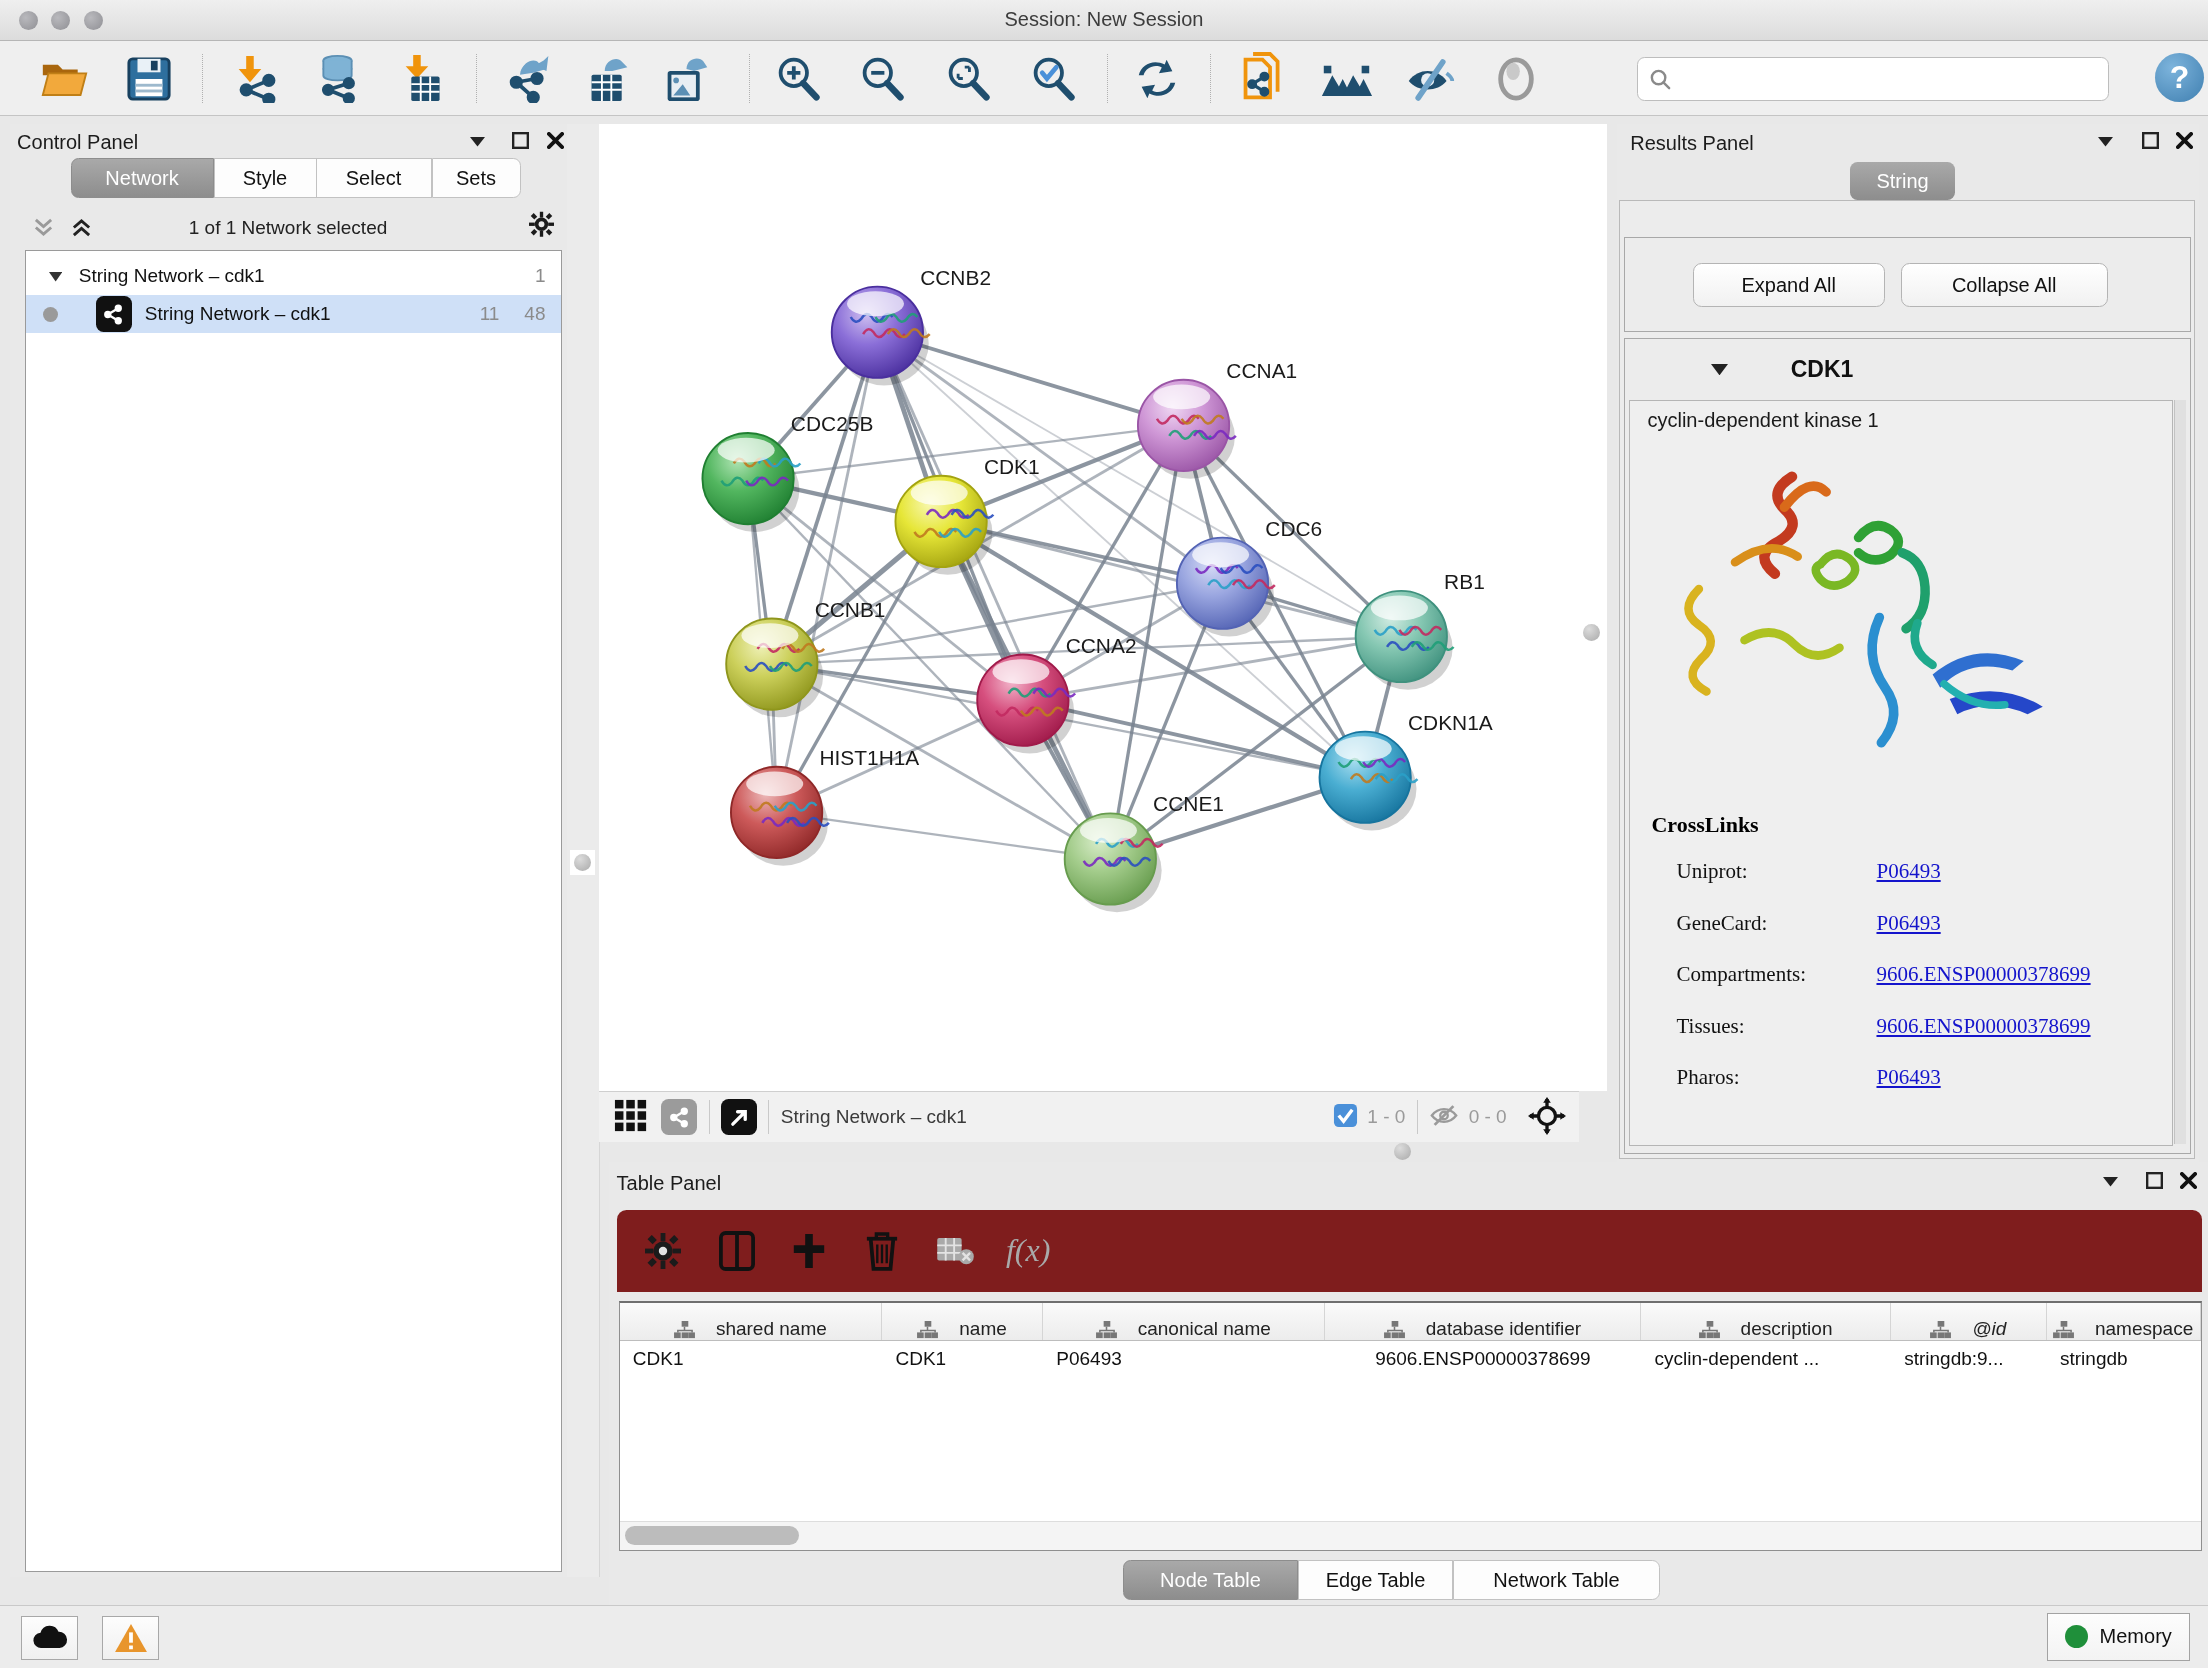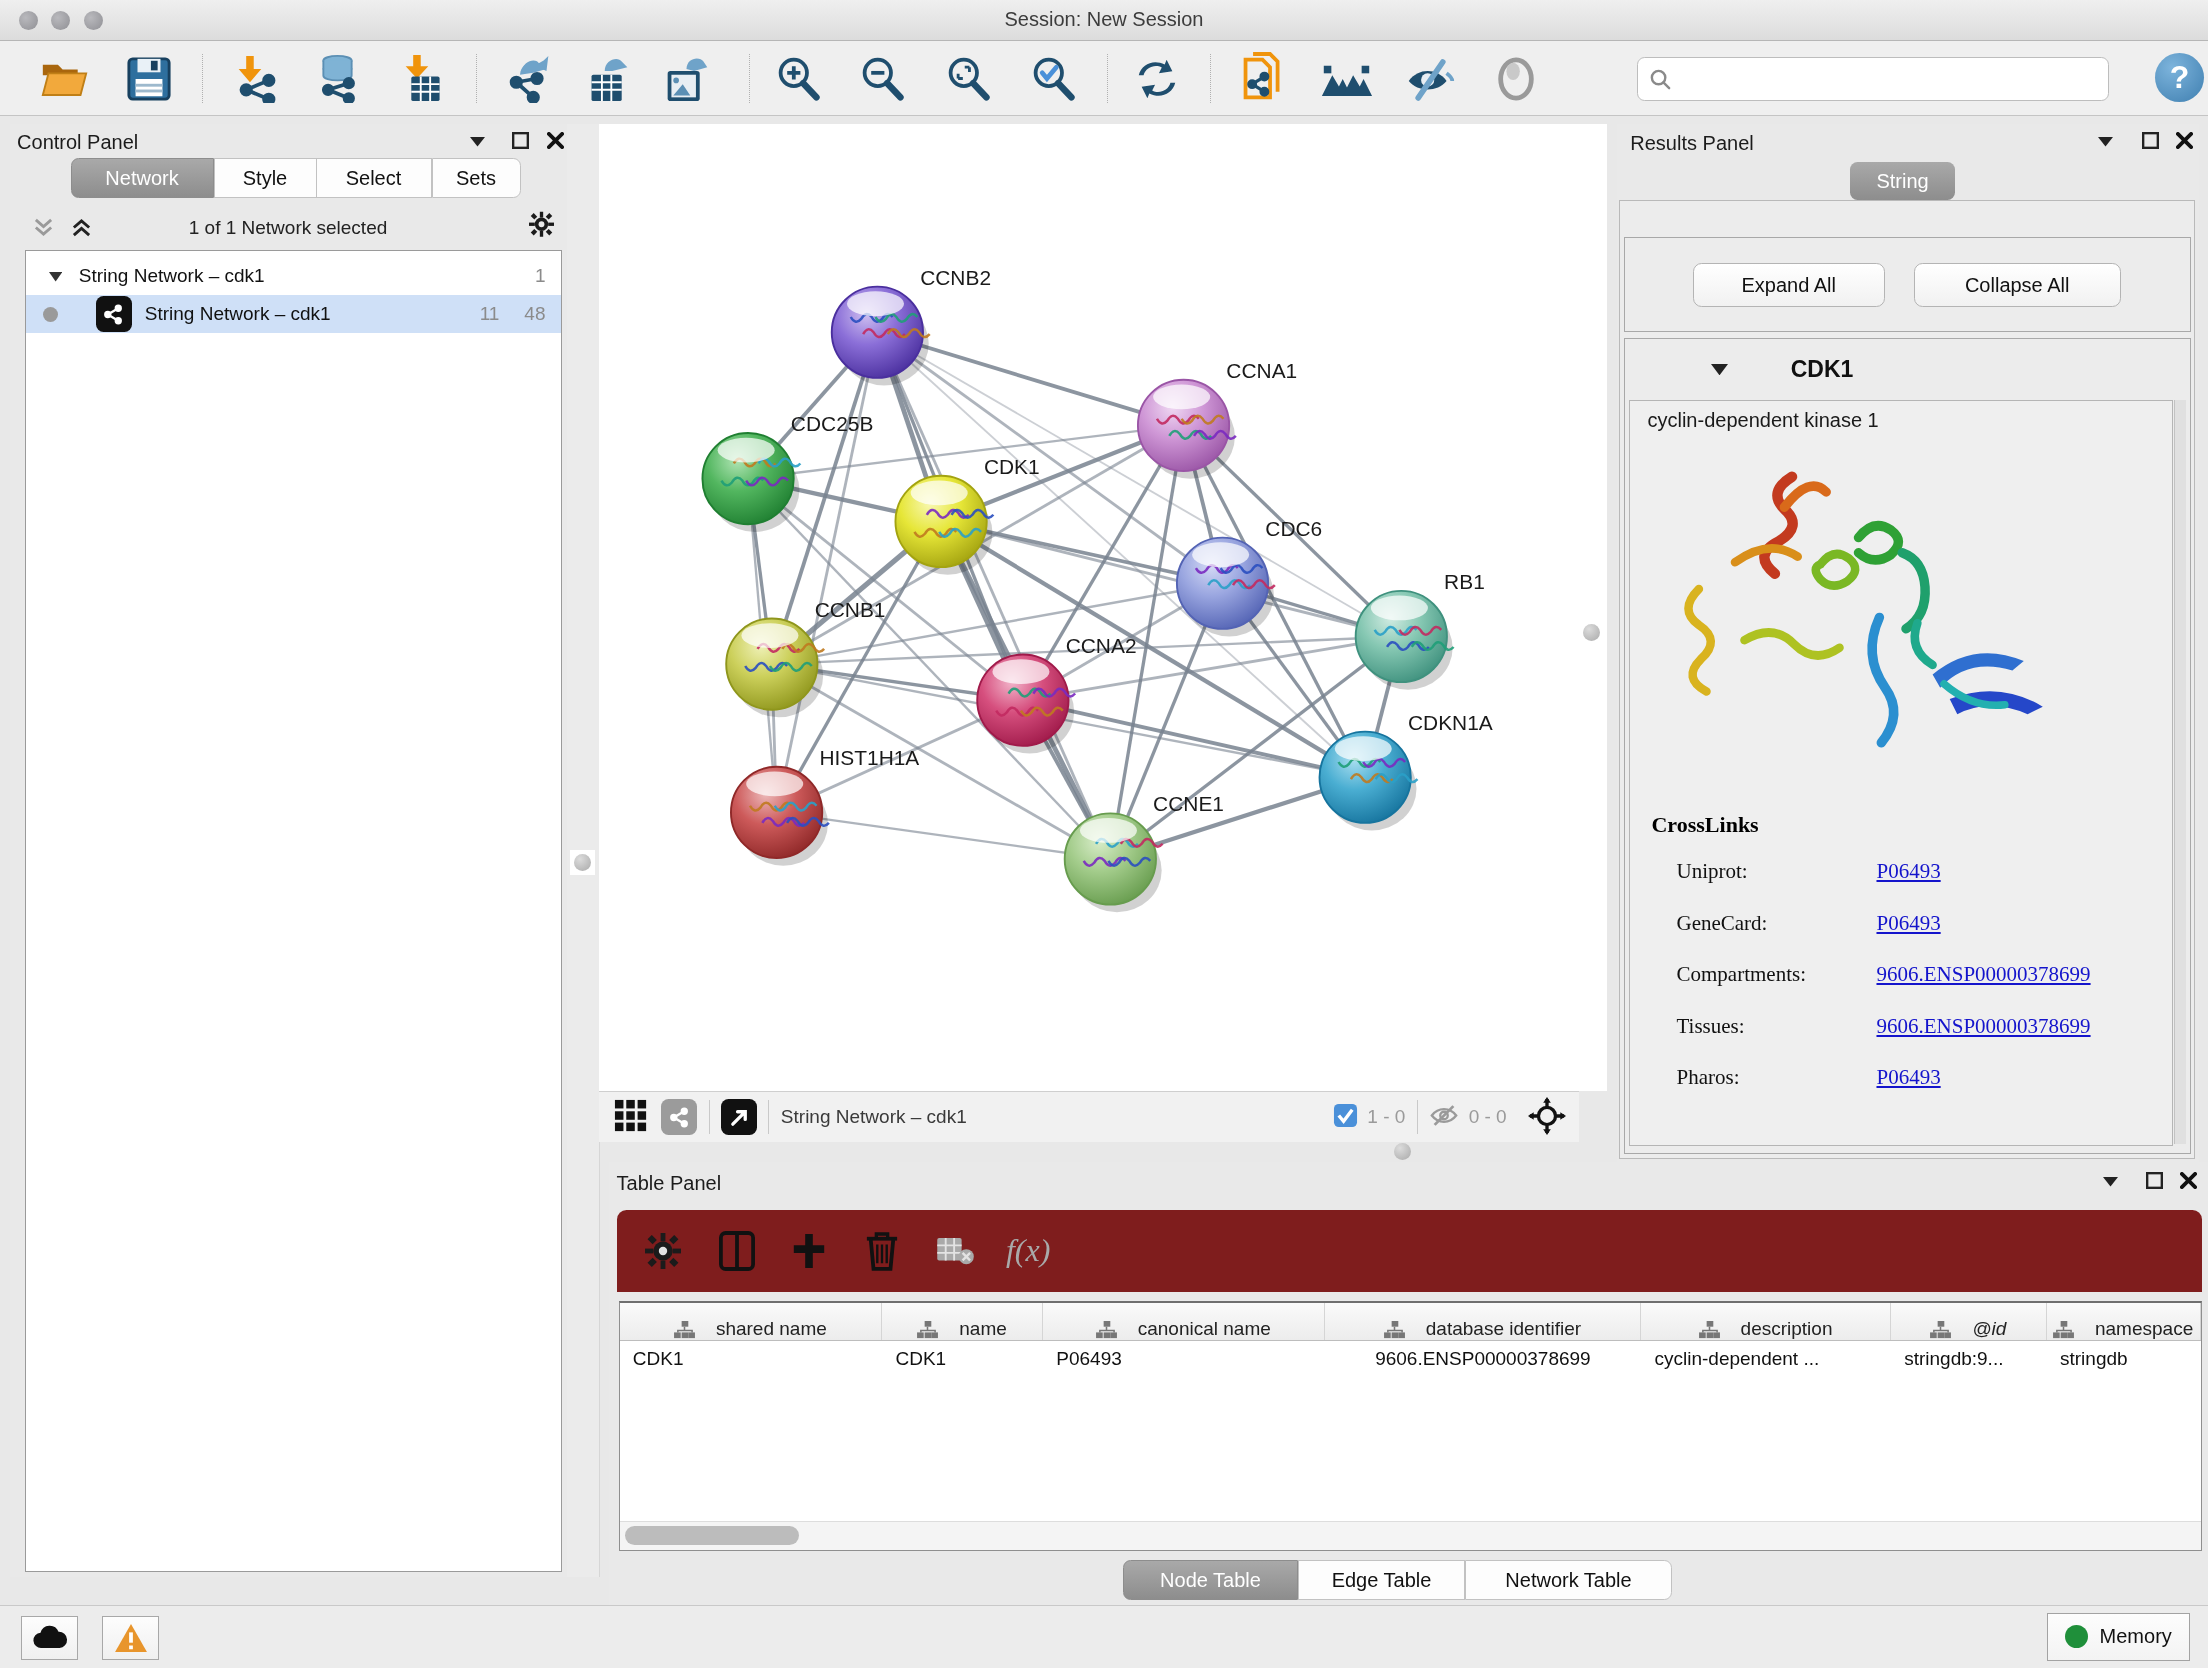--- a/index.html
+++ b/index.html
@@ -683,21 +683,21 @@
     <div class="abs ph-ic" style="left:555px;top:3.8px">
         <svg width="17" height="17" viewBox="0 0 18 18">
           <path d="M2 2l14 14M16 2L2 16" stroke="#111" stroke-width="4" stroke-linecap="round"></path>
         </svg>
       </div>
     <div class="rtab">String</div>
 
     <div class="rbox">
       <div class="btnrow">
         <div class="wbtn" style="left:68px;width:190px">Expand All</div>
-        <div class="wbtn" style="left:289px;width:205px">Collapse All</div>
+        <div class="wbtn" style="left:276px;width:205px">Collapse All</div>
       </div>
 
       <div class="cdk1box">
         <div class="cdk1hdr">
           <span style="margin-left:86px"><svg width="17" height="11.4" viewBox="0 0 18 12">
                 <path d="M0 0h18L9 12z" fill="#222"></path>
               </svg></span>
           <span class="cdk1name" style="margin-left:63px">CDK1</span>
         </div>
         <div class="cdkcontent">
@@ -915,21 +915,21 @@
         </div>
       <div class="hscroll">
           <div class="hthumb"></div>
         </div>
     </div>
 
     <div class="btabs">
       <div class="tab sel first" style="width:175px">
           <span>Node Table</span>
         </div>
-      <div class="tab" style="width:167px">
+      <div class="tab" style="width:155px">
           <span>Edge Table</span>
         </div>
       <div class="tab last" style="width:207px">
           <span>Network Table</span>
         </div>
     </div>
   </div>
 
   <div class="abs bbar">
     <div class="abs sqbtn" style="left:21px">

